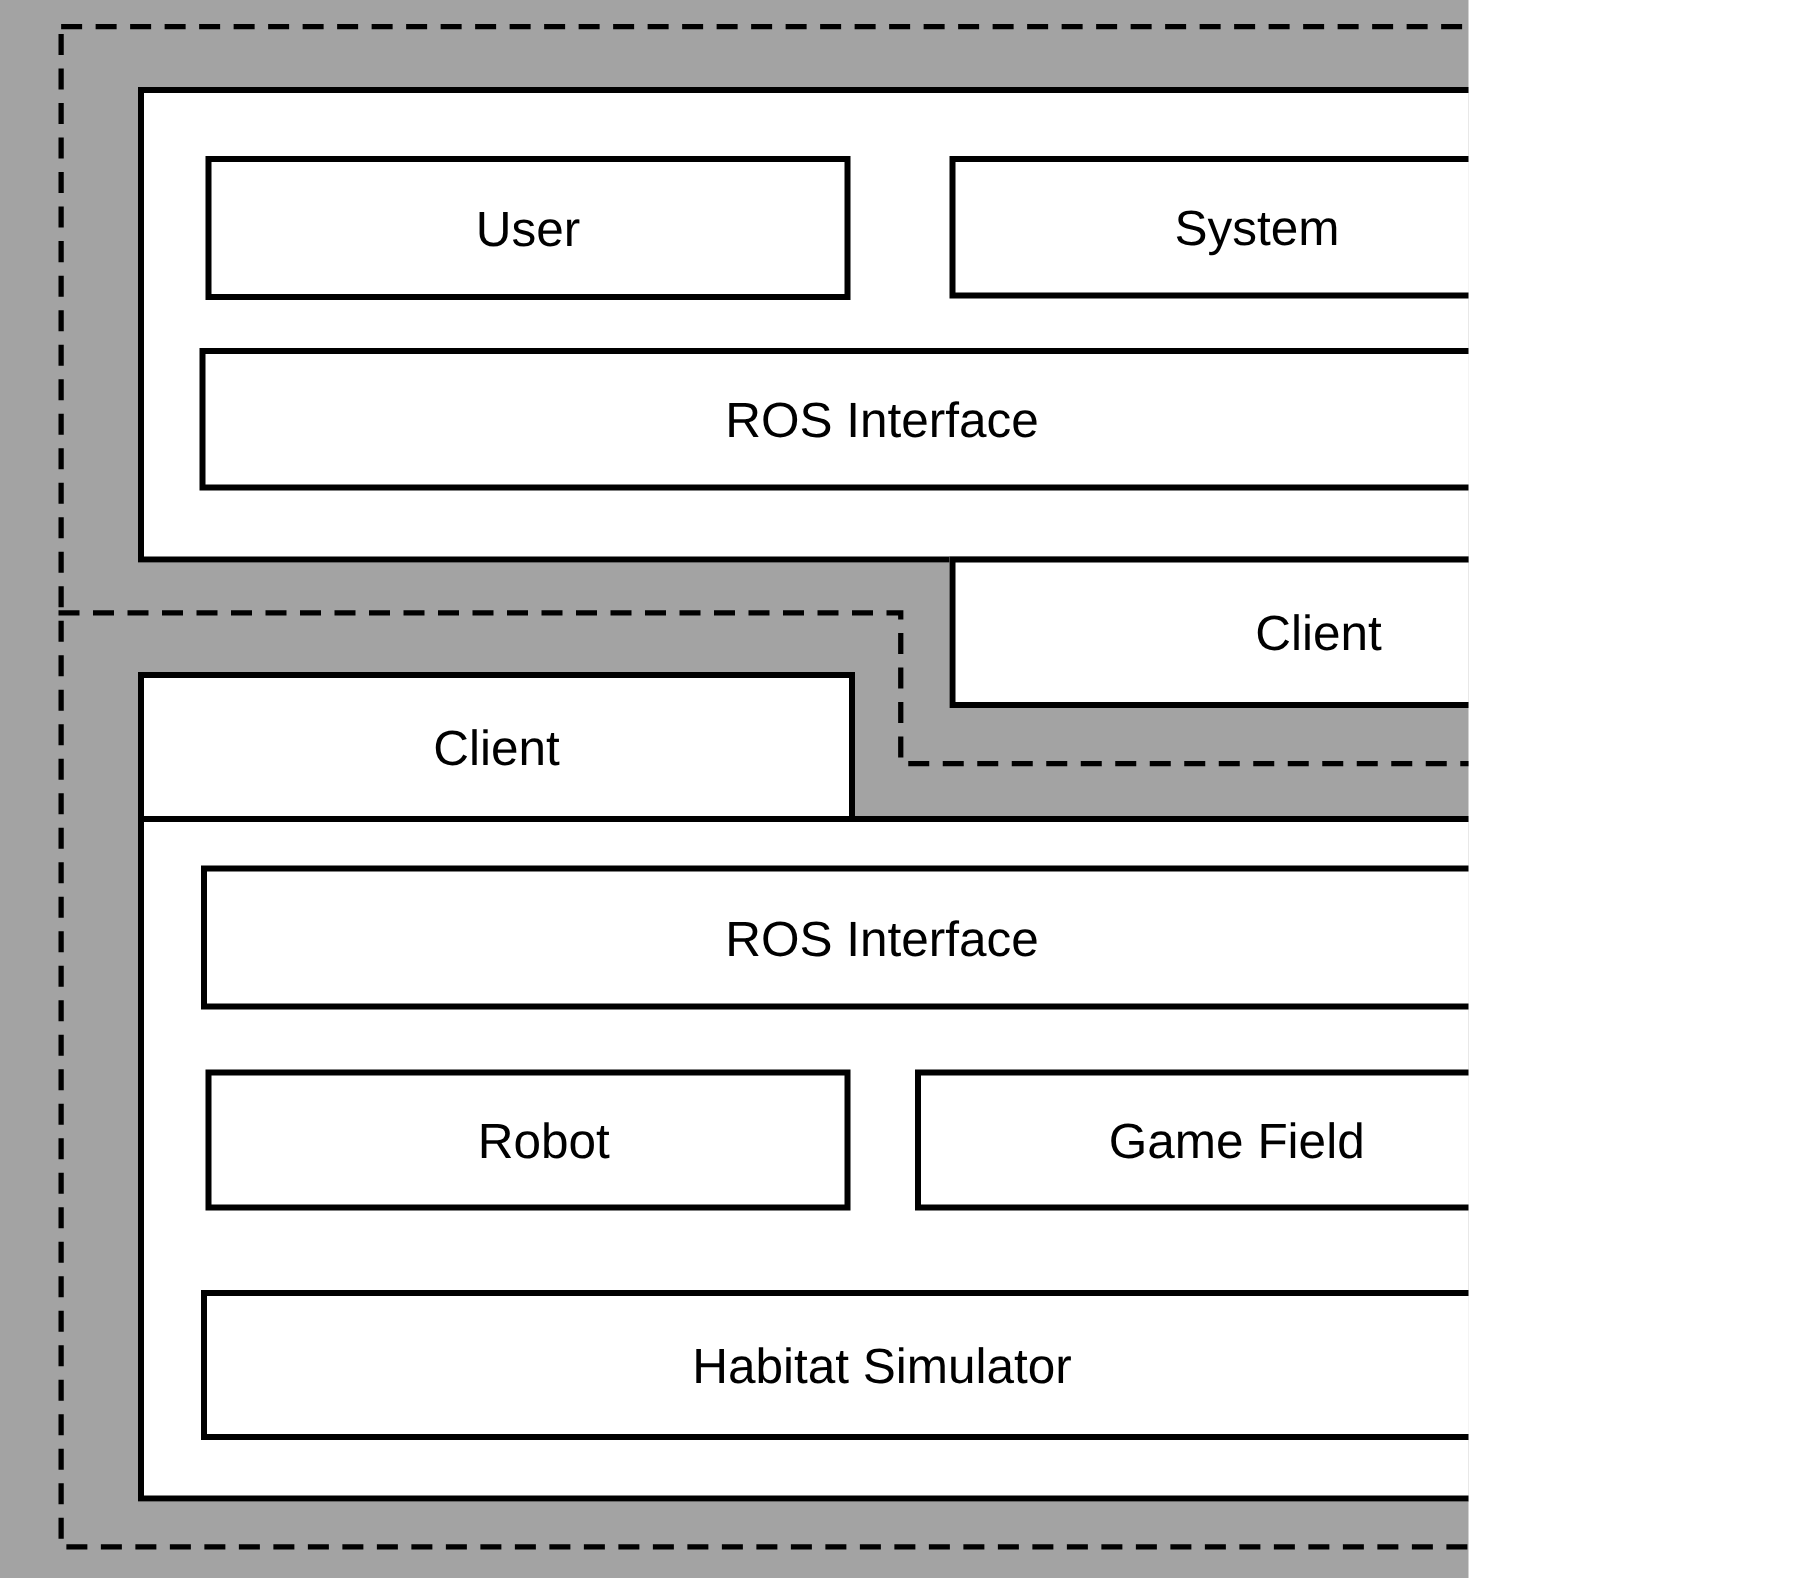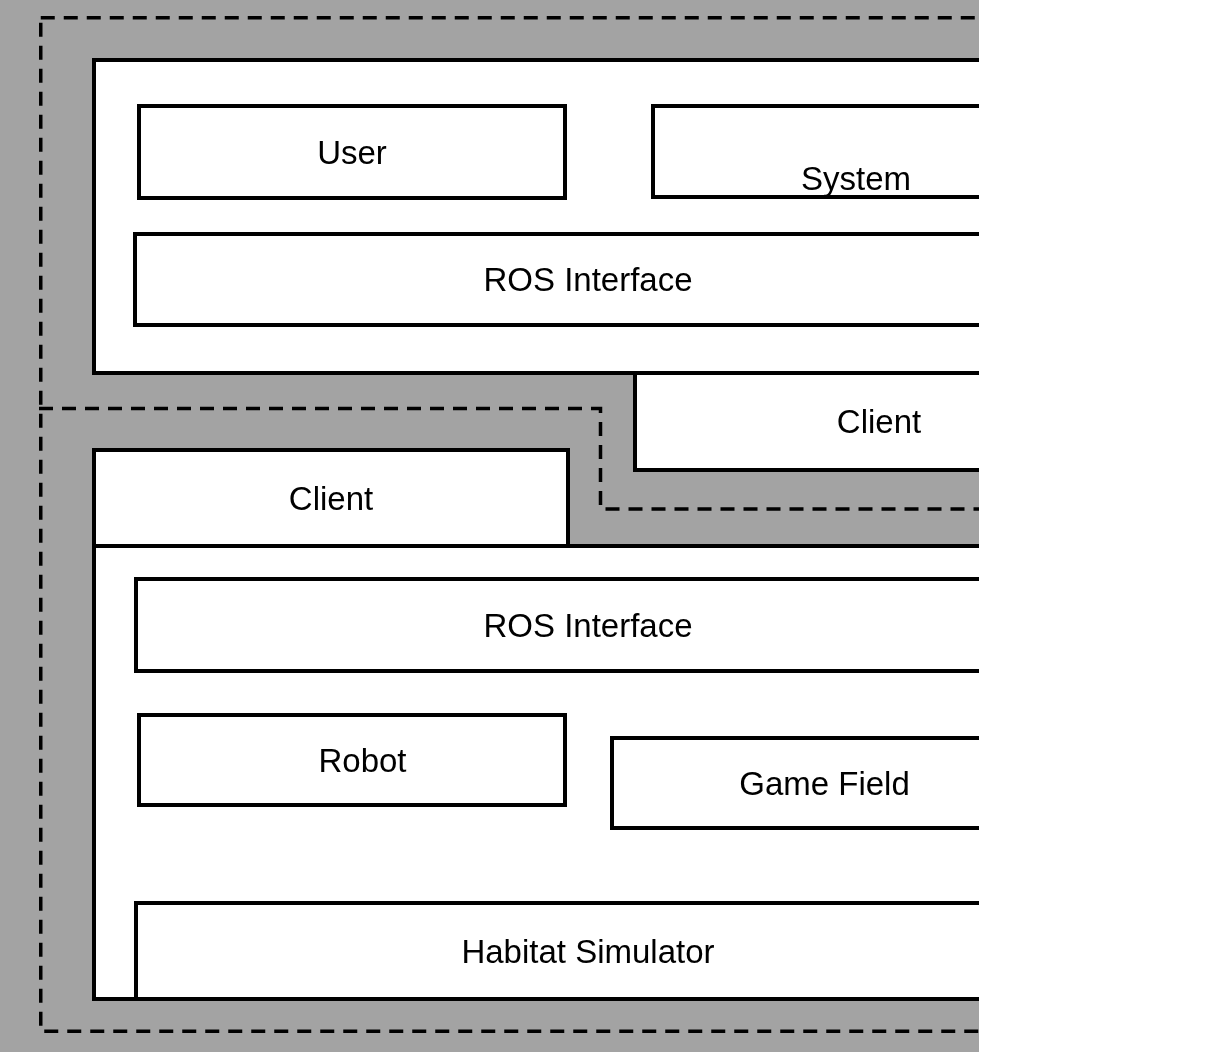--- a/index.html
+++ b/index.html
@@ -34,30 +34,30 @@
   }
   .box .label {
     font-size: 33px;
     color: #000000;
     line-height: 1;
     white-space: nowrap;
   }
   
   .top-container    { left: 92px;  top: 58px;  width: 1018px; height: 317px; }
   .user-box         { left: 137px; top: 104px; width: 430px;  height: 96px;  }
-  .system-box       { left: 651px; top: 104px; width: 410px;  height: 95px; align-items: flex-end;  }
+  .system-box       { left: 633px; top: 104px; width: 410px;  height: 95px;  }
   .ros-client-box   { left: 133px; top: 232px; width: 910px;  height: 95px;  }
   .client-box       { left: 633px; top: 371px; width: 477px;  height: 101px; padding-left: 15px; }
   
   .server-box       { left: 92px;  top: 448px; width: 478px;  height: 100px; }
   .bottom-container { left: 92px;  top: 544px; width: 1018px; height: 457px; }
   .ros-server-box   { left: 134px; top: 577px; width: 908px;  height: 96px;  }
   .robot-box        { left: 137px; top: 713px; width: 430px;  height: 94px; padding-left: 21px;  }
-  .game-field-box   { left: 610px; top: 713px; width: 429px;  height: 94px; margin-top: 23px;  }
-  .habitat-box      { left: 134px; top: 901px; width: 908px;  height: 100px; }
+  .game-field-box   { left: 610px; top: 713px; width: 429px;  height: 94px;  }
+  .habitat-box      { left: 134px; top: 860px; width: 908px;  height: 100px; }
 </style>
 </head>
 <body>
 
 <div class="canvas">
 
   <svg class="svg-layer" viewBox="0 0 1212 1052" xmlns="http://www.w3.org/2000/svg">
     <rect x="40.75" y="17.75" width="1123.5" height="1013.5" fill="none" stroke="#000000" stroke-width="3.5" stroke-dasharray="14 9"></rect>
     <polyline points="39,408.5 600.5,408.5 600.5,509 1166,509" fill="none" stroke="#000000" stroke-width="3.5" stroke-dasharray="14 9"></polyline>
   </svg>

